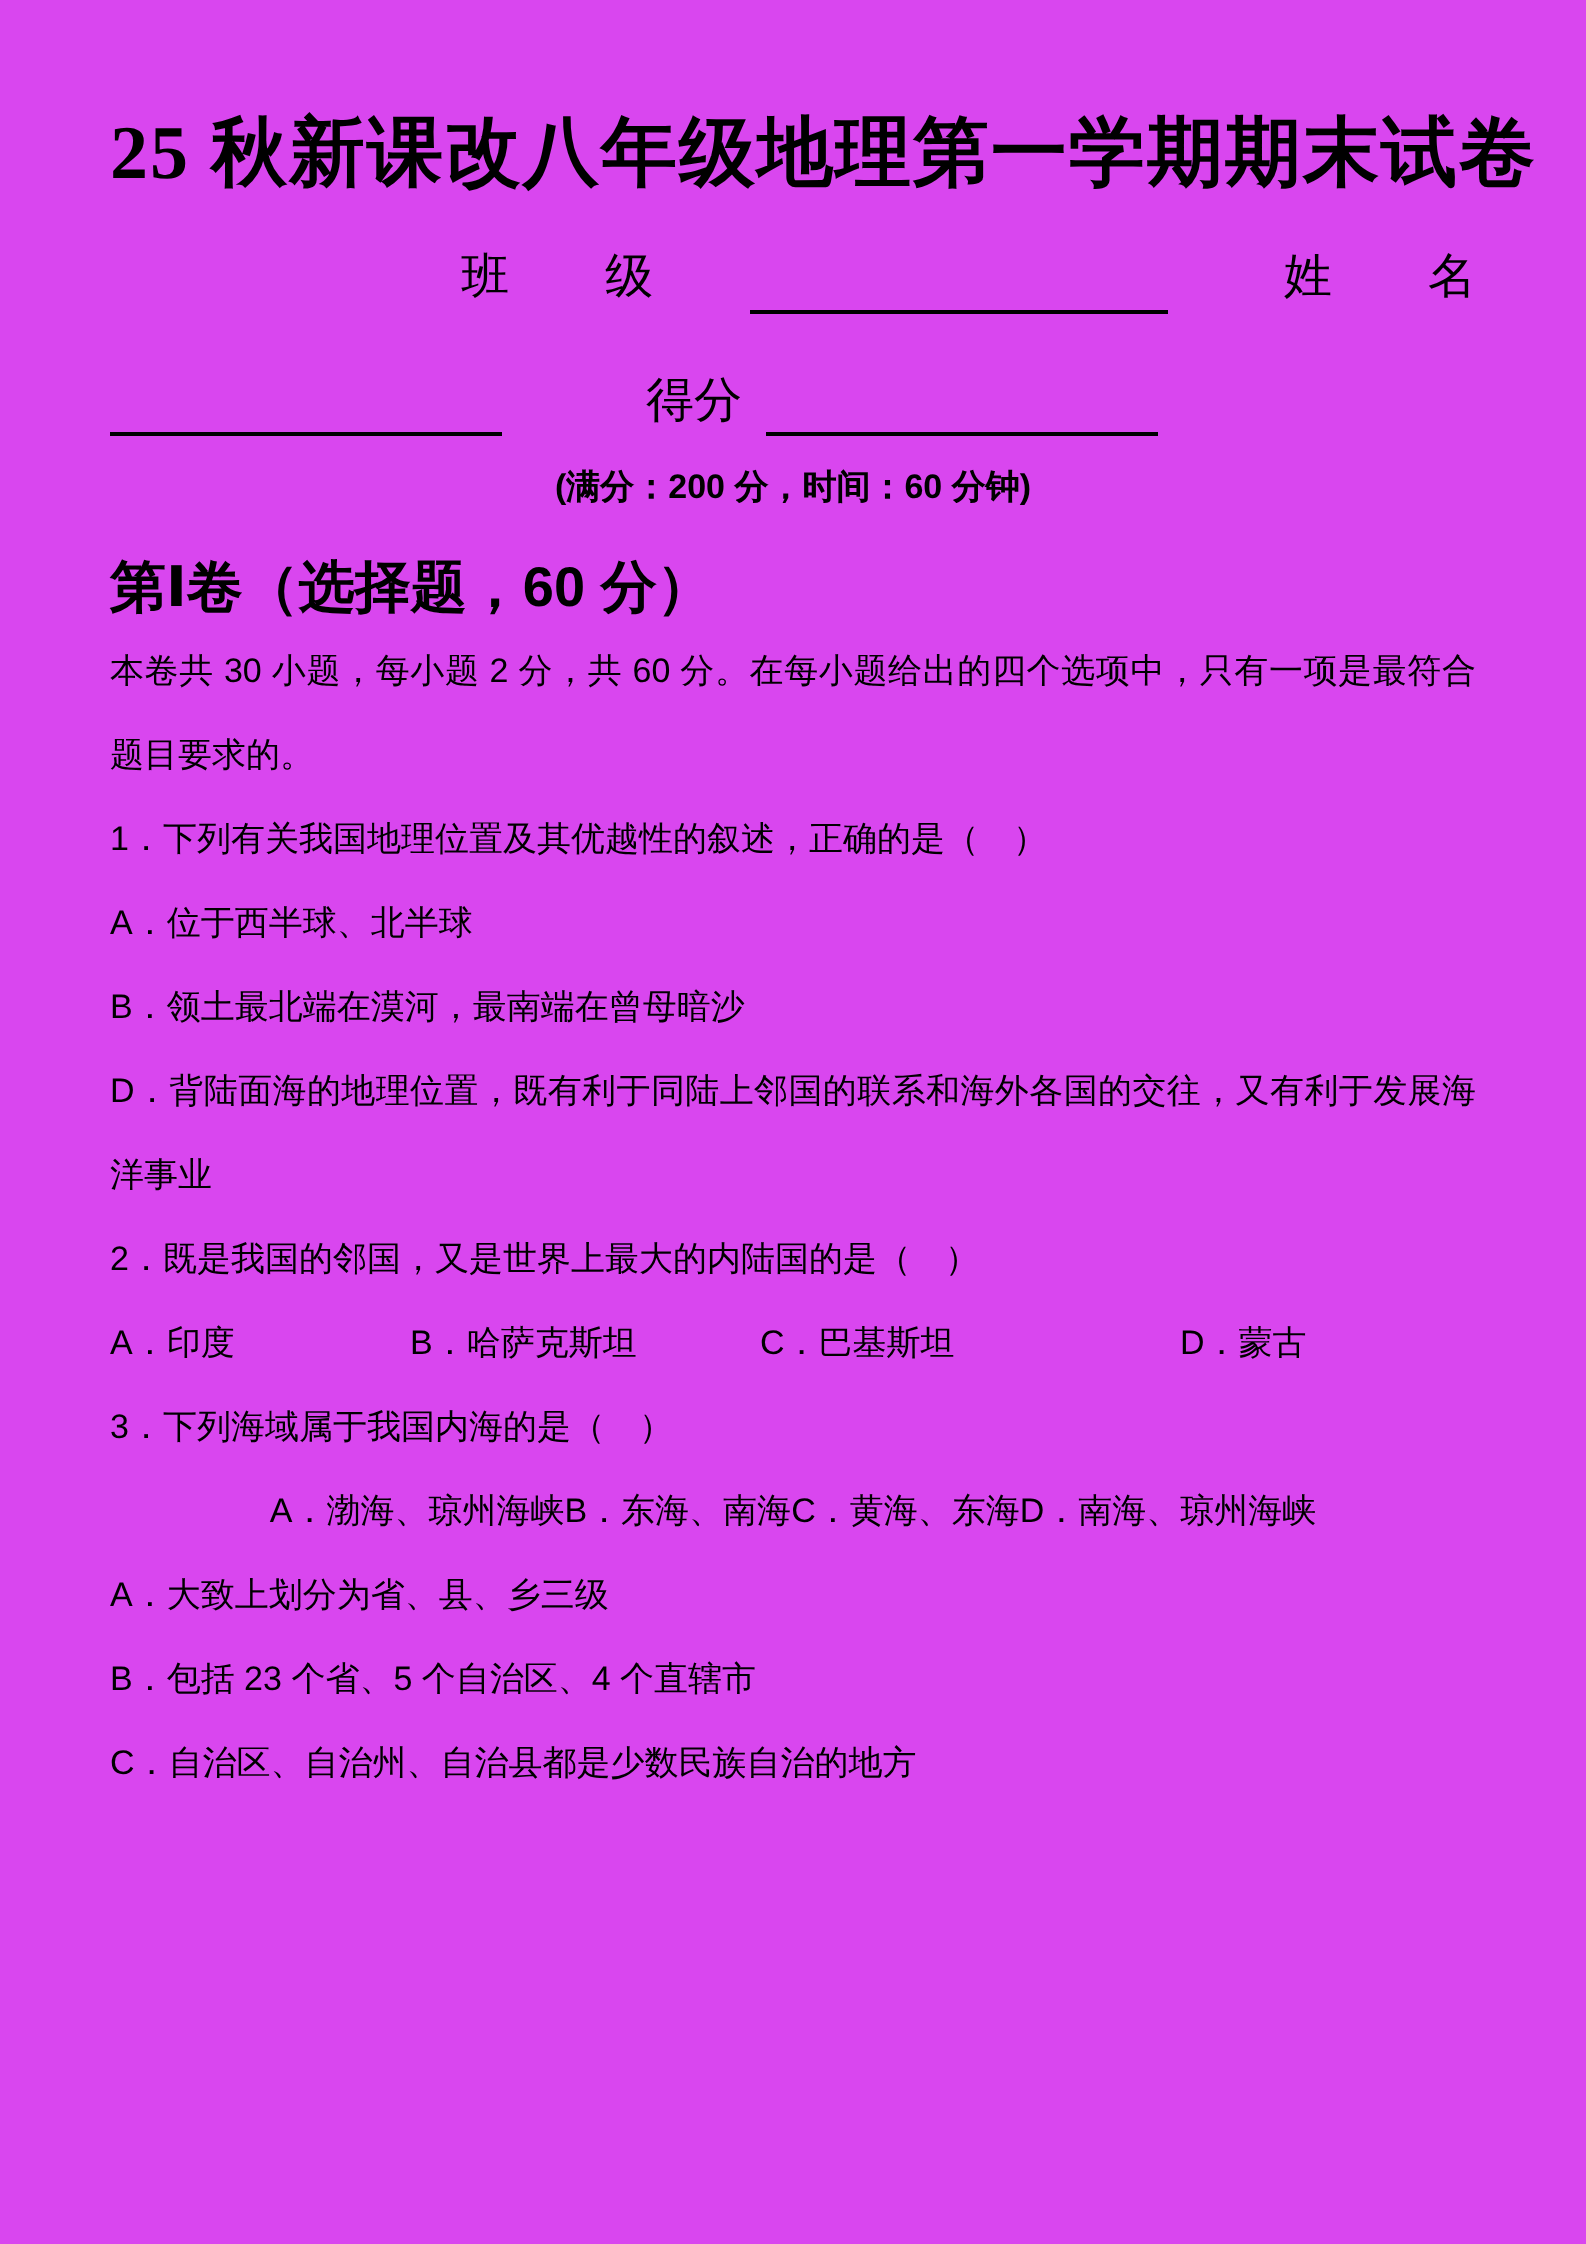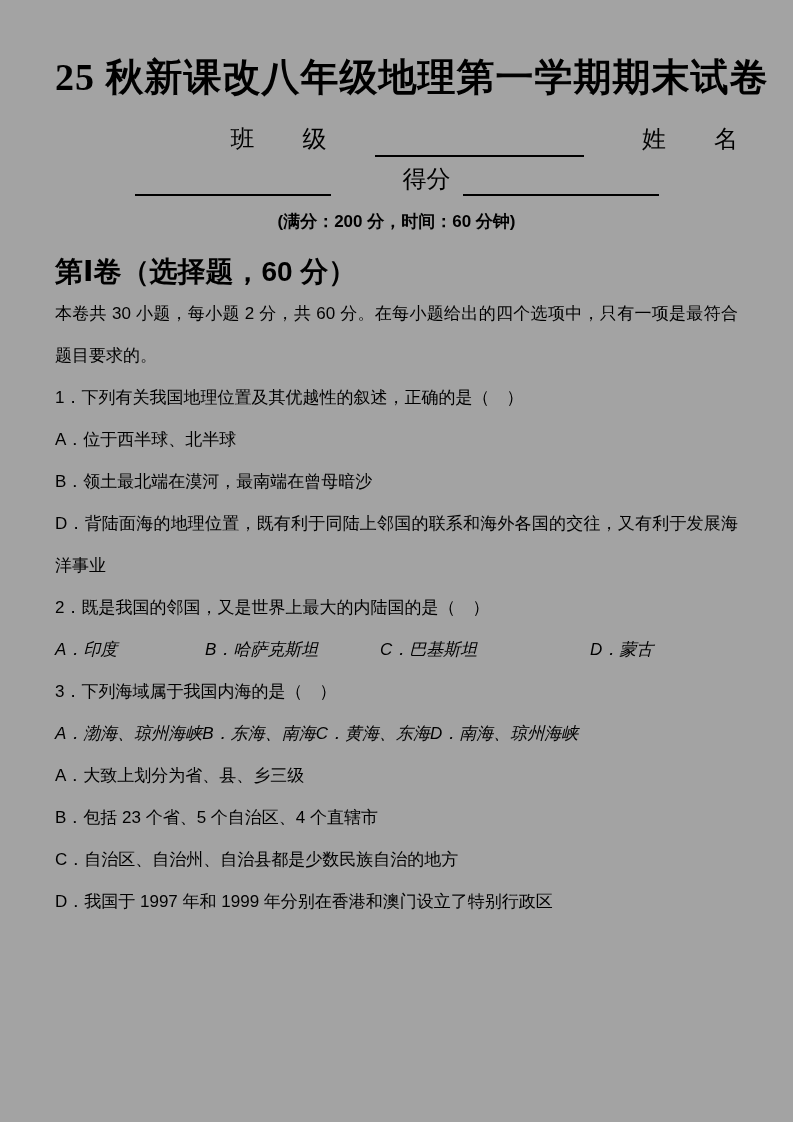--- a/index.html
+++ b/index.html
@@ -1,21 +1,21 @@
 <!DOCTYPE html>
 <html><head>
 <meta charset="utf-8">
 <style>
   html, body { margin: 0; padding: 0; background: #ffffff; }
   .page {
     position: relative;
     width: 793px;
     height: 1122px;
     margin: 0 auto;
-    background: #a3a3a3;
+    background: #d946ef;
     color: #000000;
     box-sizing: border-box;
     padding: 52px 55px 0 55px;
     overflow: hidden;
     font-family: "Liberation Sans", "DejaVu Sans", sans-serif;
   }
   .title {
     font-family: "Liberation Serif", "DejaVu Serif", serif;
     font-weight: 700;
     font-size: 38px;
@@ -27,21 +27,21 @@
   }
   .hdr-line {
     display: flex;
     align-items: flex-end;
     font-family: "Liberation Serif", "DejaVu Serif", serif;
     font-size: 24px;
     line-height: 1.4;
     gap: 12px;
   }
   .hdr-line1 { margin-top: 20px; }
-  .hdr-line2 { margin-top: 6px; justify-content: center; }
+  .hdr-line2 { margin-top: 28px; }
   .hdr-label { white-space: pre; }
   .blank {
     display: inline-block;
     border-bottom: 2px solid #000;
     height: 28px;
   }
   .blank-class { width: 224px; margin-left: 36px; margin-right: 46px; }
   .hdr-line1 .indent { width: 175px; }
   .blank-name  { width: 196px; }
   .score-label { margin-left: 60px; }
@@ -59,26 +59,26 @@
     font-weight: 700;
     line-height: 1.4;
   }
   .doc-body p, .doc-body .options-row {
     margin: 0;
     font-size: 17px;
     line-height: 42px;
   }
   .doc-body p { text-align: justify; }
   .intro { margin-top: 2px !important; }
-  .options-row { display: flex; font-style: italic; }
+  .options-row { display: flex; }
   .options-row.tabbed span:nth-child(1) { width: 150px; }
   .options-row.tabbed span:nth-child(2) { width: 175px; }
   .options-row.tabbed span:nth-child(3) { width: 210px; }
   .options-row.tabbed span:nth-child(4) { flex: 1; }
-  .options-row.spread { justify-content: flex-start; }
+  .options-row.spread { justify-content: center; }
 </style>
 </head>
 <body>
 
 <div class="page">
 
   <h1 class="title">25 秋新课改八年级地理第一学期期末试卷</h1>
 
   <div class="hdr-line hdr-line1">
     <span class="indent"></span>
@@ -114,17 +114,16 @@
         <p>3．下列海域属于我国内海的是（　）</p>
         <div class="options-row spread">
           <span>A．渤海、琼州海峡</span>
           <span>B．东海、南海</span>
           <span>C．黄海、东海</span>
           <span>D．南海、琼州海峡</span>
         </div>
         <p>A．大致上划分为省、县、乡三级</p>
         <p>B．包括 23 个省、5 个自治区、4 个直辖市</p>
         <p>C．自治区、自治州、自治县都是少数民族自治的地方</p>
-        <p>D．我国于 1997 年和 1999 年分别在香港和澳门设立了特别行政区</p>
       </div>
   </div>
 
 </div>
 
 </body></html>

